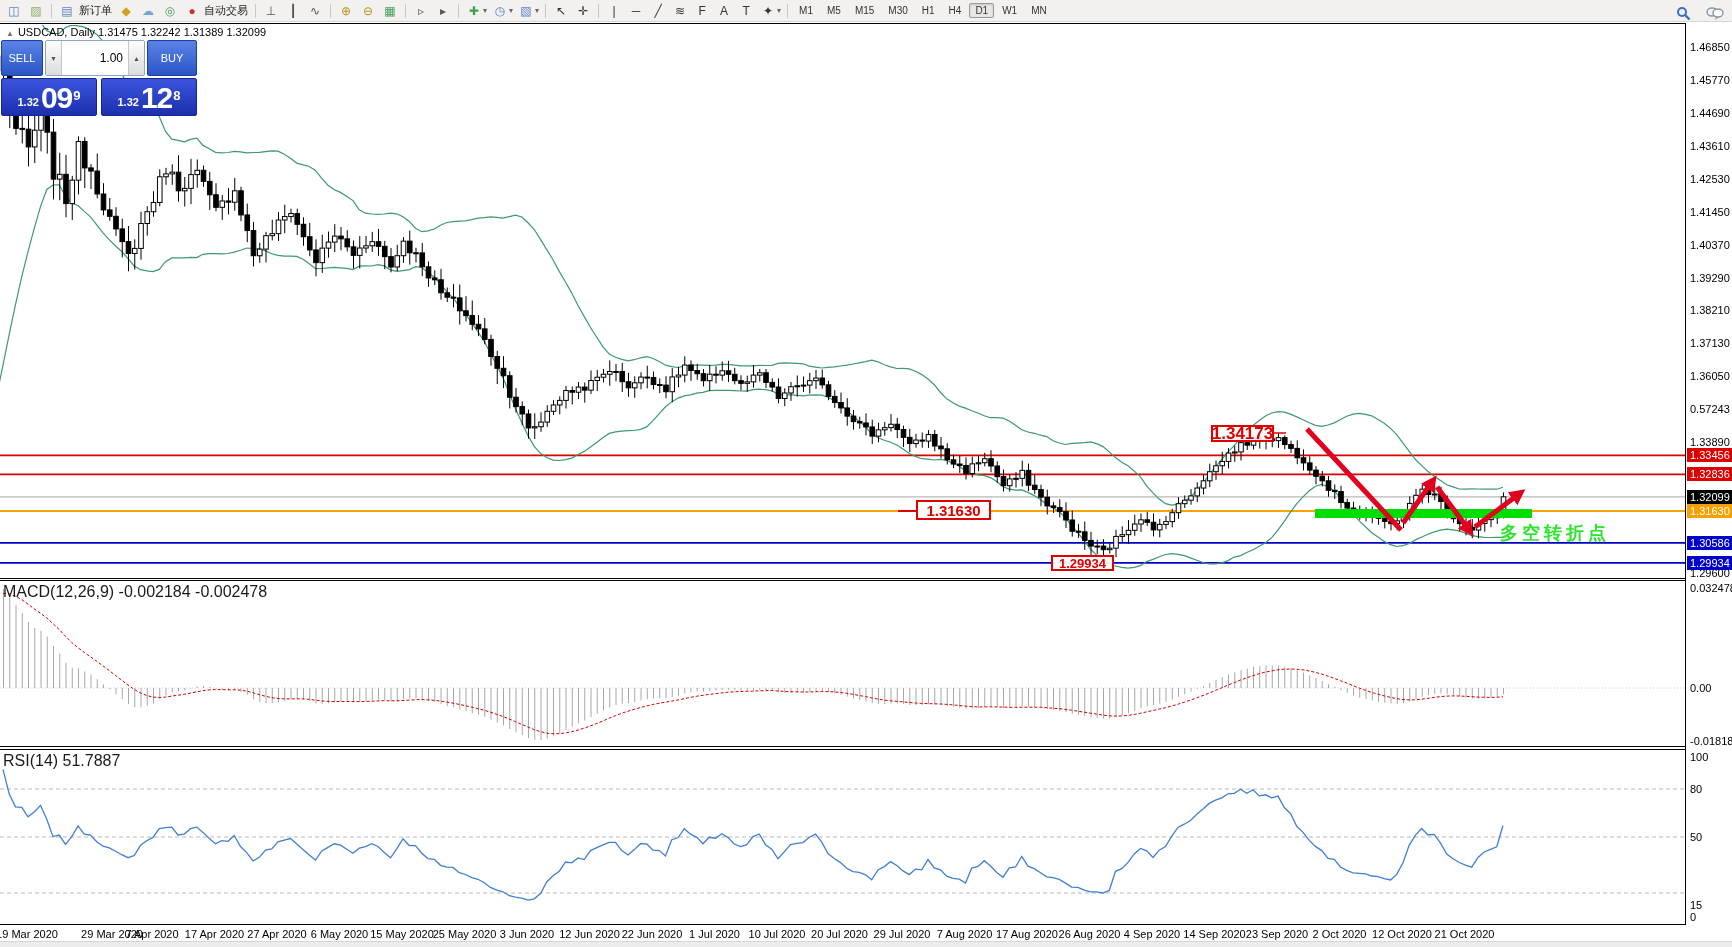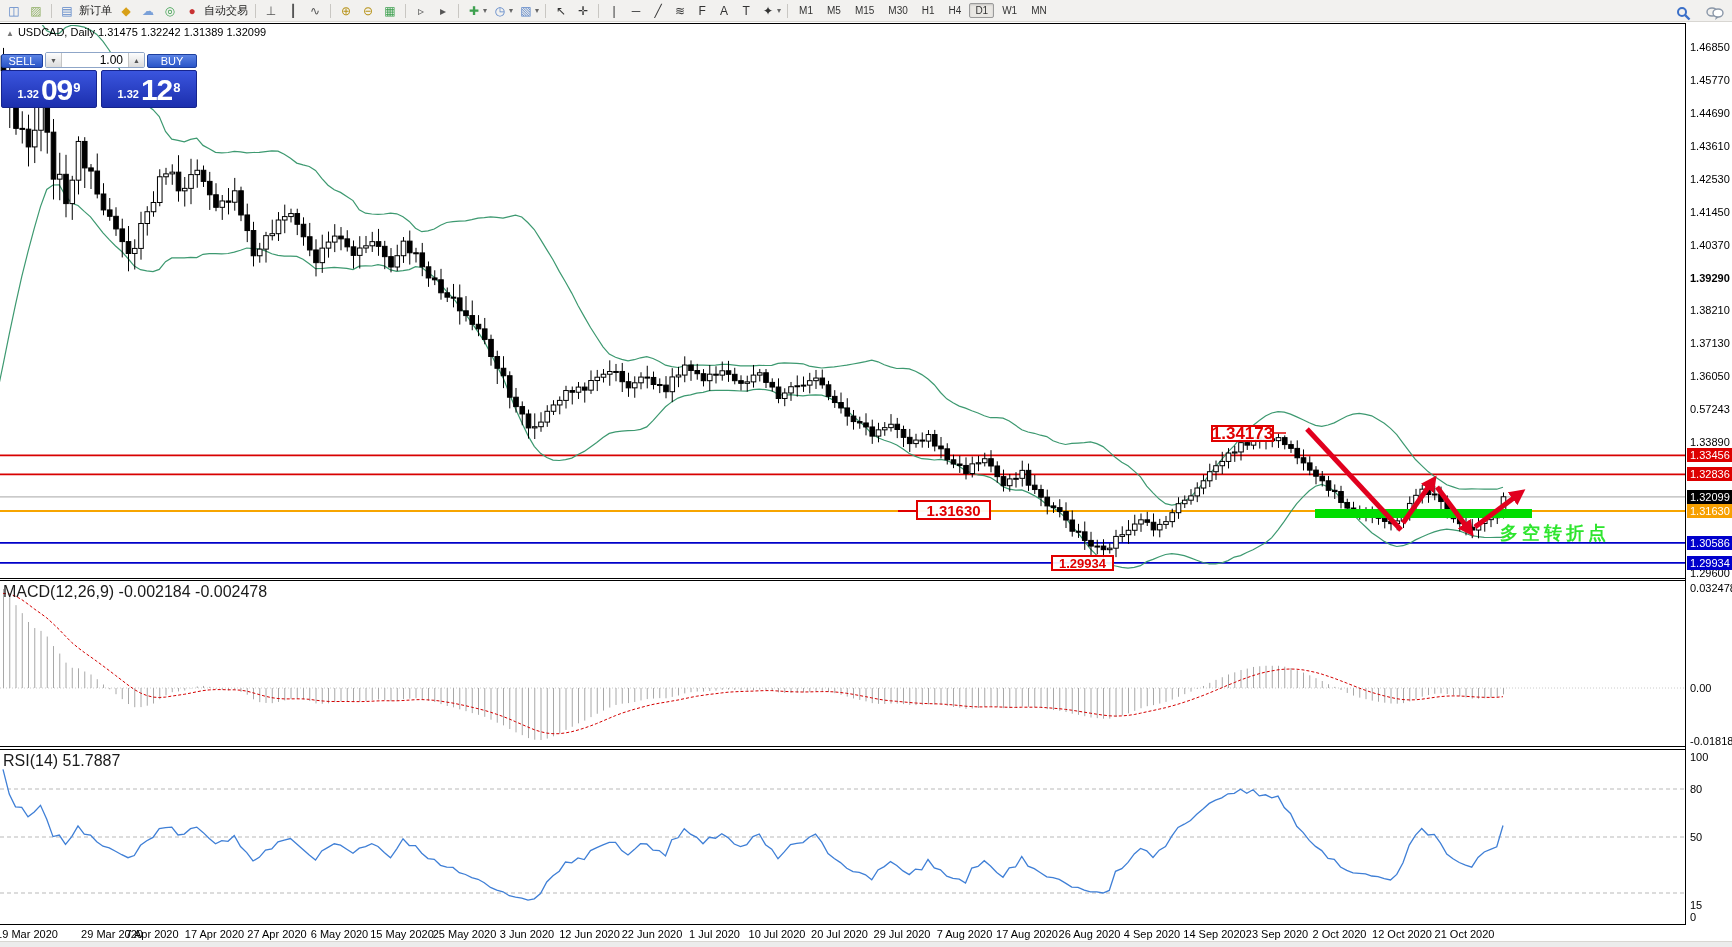--- a/index.html
+++ b/index.html
@@ -24,21 +24,21 @@
   .date-label{position:absolute;top:928px;font-size:11px;color:#000;transform:translateX(-50%);white-space:nowrap;}
   .ind-label{position:absolute;left:3px;font-size:16px;color:#1a1a1a;}
   .boxed-price{position:absolute;border:2px solid #e00000;color:#e00000;background:rgba(255,255,255,.92);
     display:flex;align-items:center;justify-content:center;box-sizing:border-box;font-weight:bold;}
   #cn-note{position:absolute;color:#2ee52e;font-weight:bold;white-space:nowrap;}
   #footer-strip{position:absolute;left:0;top:941px;width:1732px;height:6px;background:#ececec;border-top:1px solid #d8d6d2;}
   
   #symbol-line{position:absolute;left:6px;top:26px;font-size:11px;color:#000;white-space:nowrap;}
   #symbol-line .tri{color:#777;font-size:8px;margin-right:4px;}
   #ocl{position:absolute;left:1px;top:40px;width:196px;}
-  .ocl-row1{display:flex;gap:2px;height:28px;align-items:flex-end;}
+  .ocl-row1{display:flex;gap:2px;height:36px;}
   .ocl-btn{color:#fff;font-size:11px;display:flex;align-items:center;justify-content:center;
     background:linear-gradient(#5b83e4,#2a55c8);border:1px solid #1d3f9e;border-radius:2px;cursor:pointer;}
   #sell-btn{width:40px;}
   #buy-btn{width:48px;}
   #vol-box{flex:1;display:flex;border:1px solid #8fa6c8;background:#fff;border-radius:2px;overflow:hidden;}
   #vol-box .spin{width:15px;background:linear-gradient(#fdfdfd,#dcdcdc);border-right:1px solid #c5c5c5;
     font-size:7px;color:#555;display:flex;align-items:center;justify-content:center;cursor:pointer;}
   #vol-box .spin.up{border-right:none;border-left:1px solid #c5c5c5;}
   #vol-value{flex:1;font-size:12px;color:#000;display:flex;align-items:center;justify-content:flex-end;padding-right:5px;}
   .ocl-row2{display:flex;gap:4px;margin-top:2px;}
@@ -933,21 +933,21 @@
   <div class="ind-label" style="top:752px">RSI(14) 51.7887</div>
 
   <div id="axis-layer">
       <div class="axis-label" style="top: 47px;">1.46850</div>
       <div class="axis-label" style="top: 79.9324px;">1.45770</div>
       <div class="axis-label" style="top: 112.865px;">1.44690</div>
       <div class="axis-label" style="top: 145.797px;">1.43610</div>
       <div class="axis-label" style="top: 178.73px;">1.42530</div>
       <div class="axis-label" style="top: 211.662px;">1.41450</div>
       <div class="axis-label" style="top: 244.595px;">1.40370</div>
-      <div class="axis-label" style="top: 277.527px; font-weight: bold;">1.39290</div>
+      <div class="axis-label" style="top: 277.527px;">1.39290</div>
       <div class="axis-label" style="top: 310.46px;">1.38210</div>
       <div class="axis-label" style="top: 343.392px;">1.37130</div>
       <div class="axis-label" style="top: 376.324px;">1.36050</div>
       <div class="axis-label" style="top: 409.257px;">0.57243</div>
       <div class="axis-label" style="top: 442.189px;">1.33890</div>
       <div class="axis-label" style="top: 573.004px;">1.29600</div>
       <div class="axis-badge" style="top: 455.423px; background: rgb(221, 0, 0);">1.33456</div>
       <div class="axis-badge" style="top: 474.329px; background: rgb(221, 0, 0);">1.32836</div>
       <div class="axis-badge" style="top: 496.802px; background: rgb(0, 0, 0);">1.32099</div>
       <div class="axis-badge" style="top: 511.103px; background: rgb(247, 160, 0);">1.31630</div>

